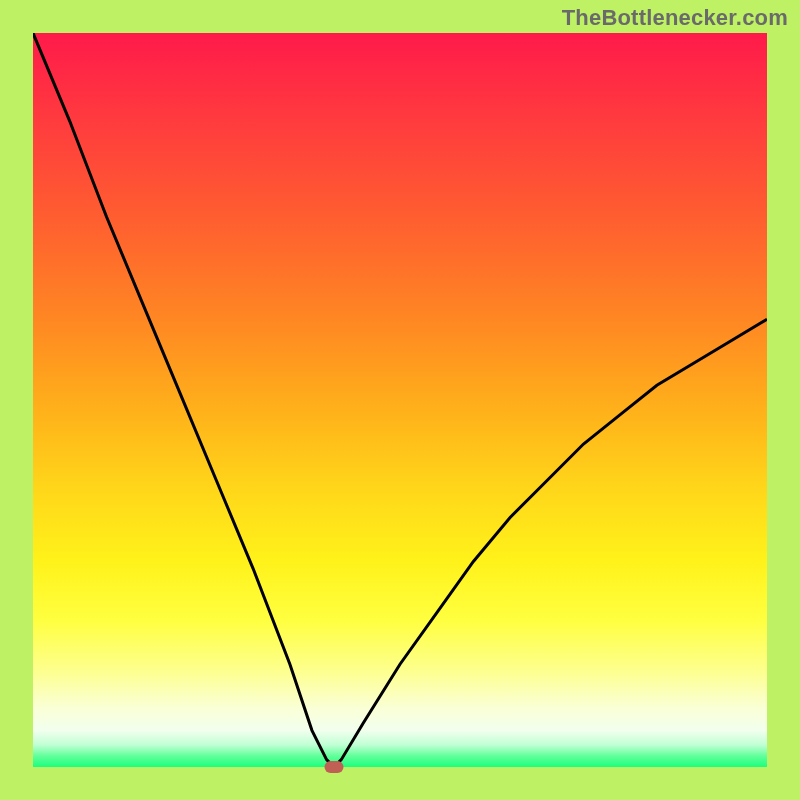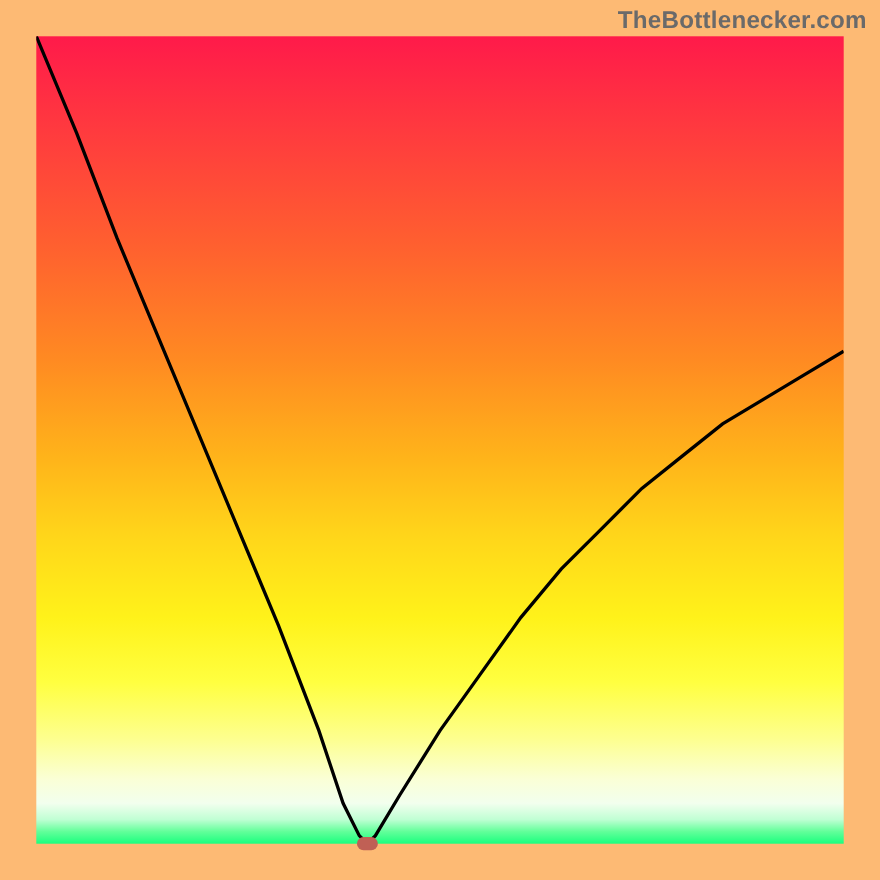--- a/index.html
+++ b/index.html
@@ -8,21 +8,21 @@
     width: 800px;
     height: 800px;
     background: #000000;
     overflow: hidden;
     font-family: Arial, Helvetica, sans-serif;
   }
   .frame {
     position: relative;
     width: 800px;
     height: 800px;
-    background: #fdba74;
+    background: #bef264;
   }
   .plot-area {
     position: absolute;
     left: 33px;
     top: 33px;
     width: 734px;
     height: 734px;
     background: linear-gradient(
       to bottom,
       #ff1a4a 0%,

